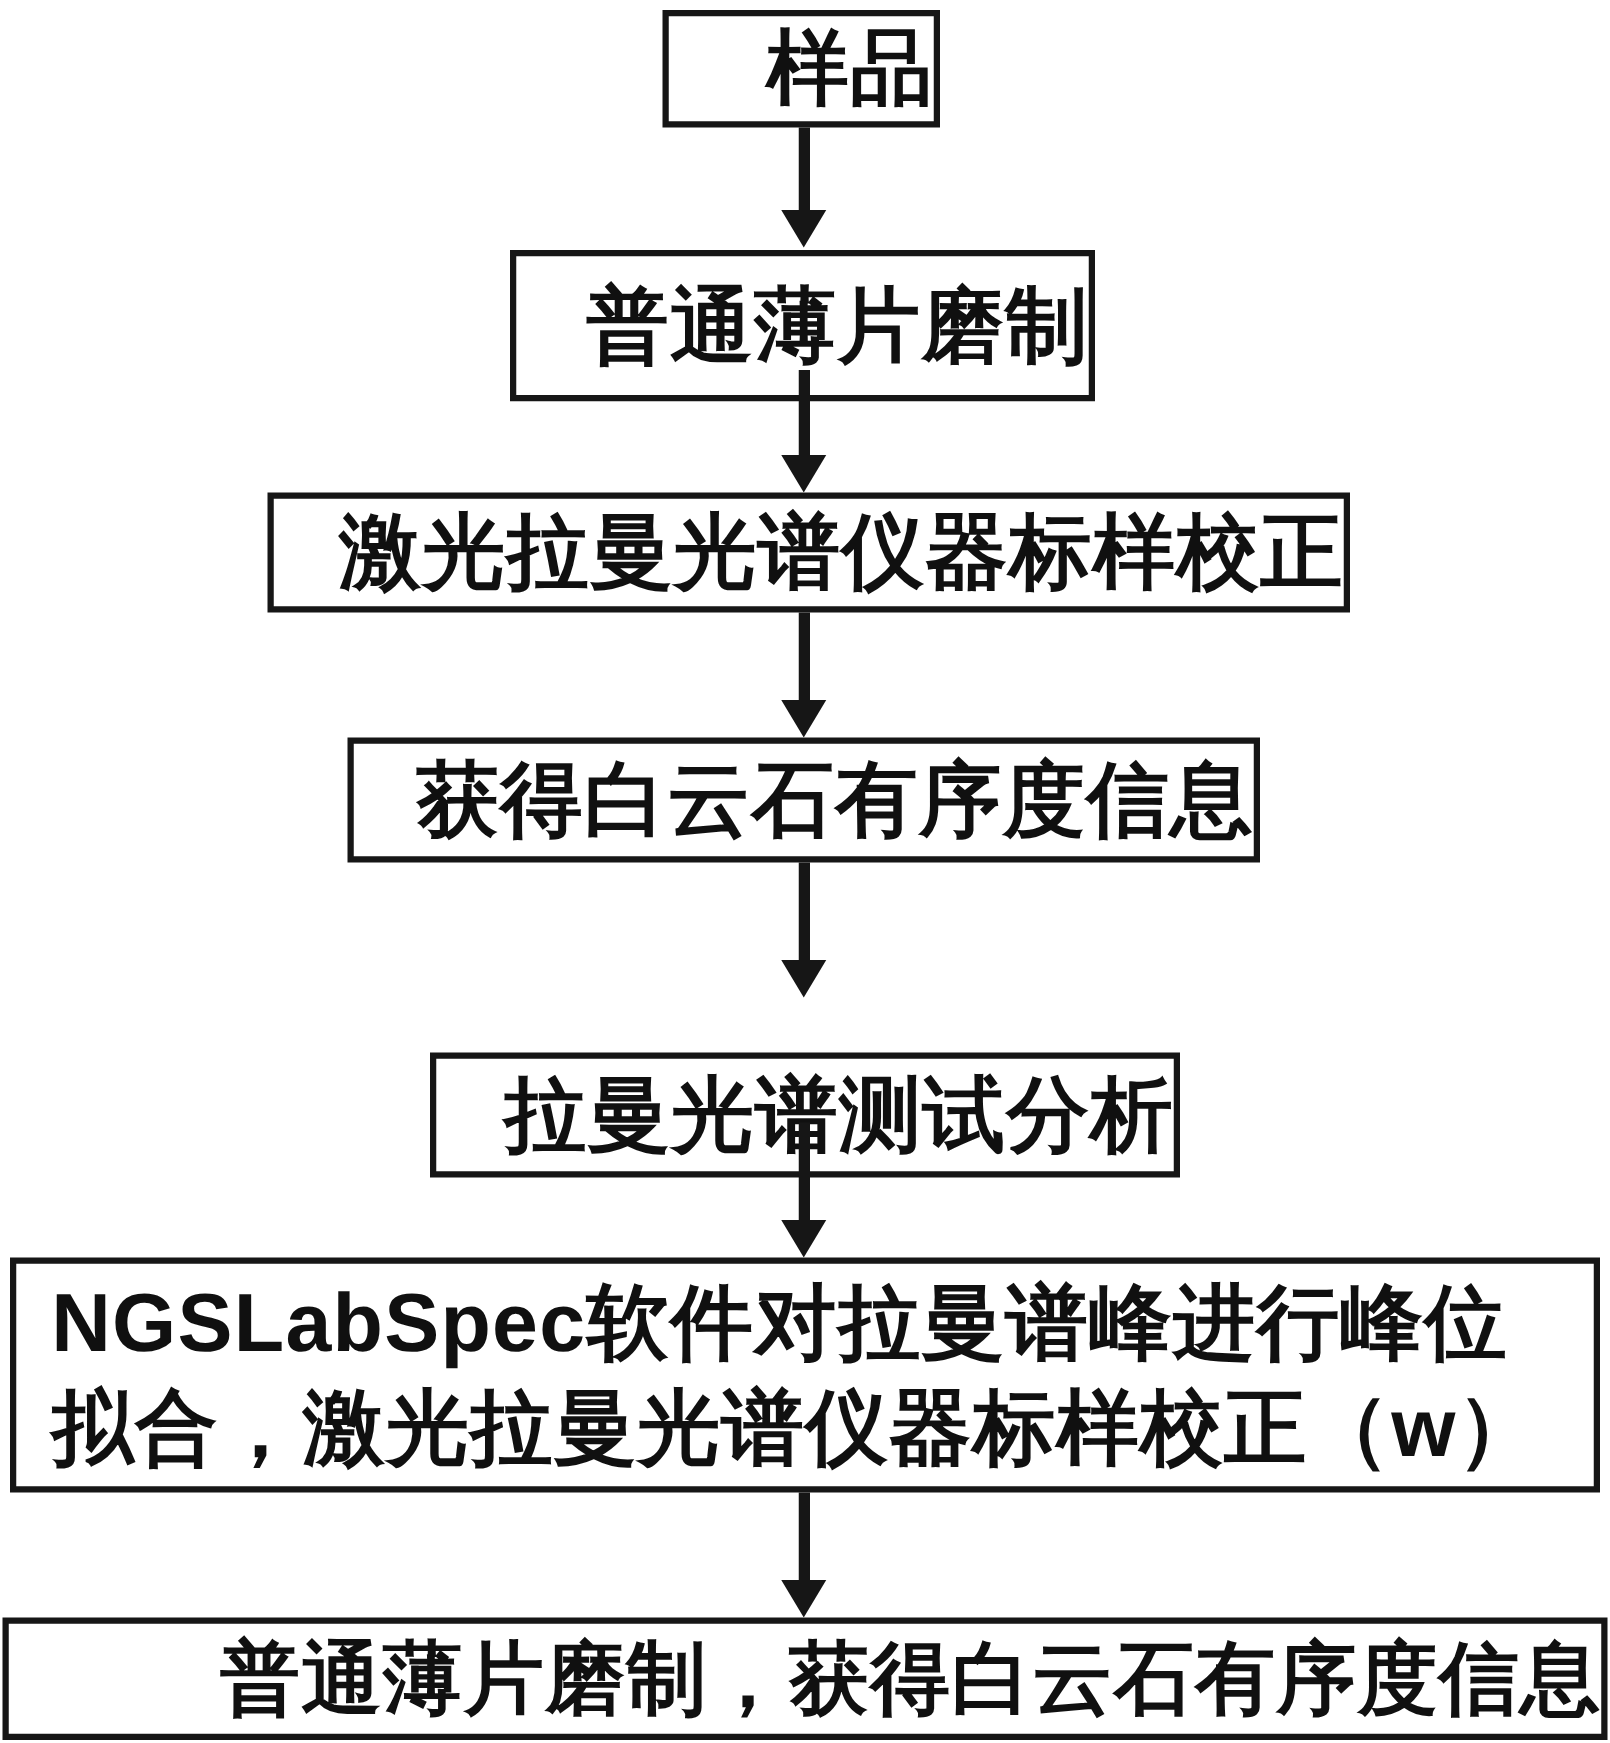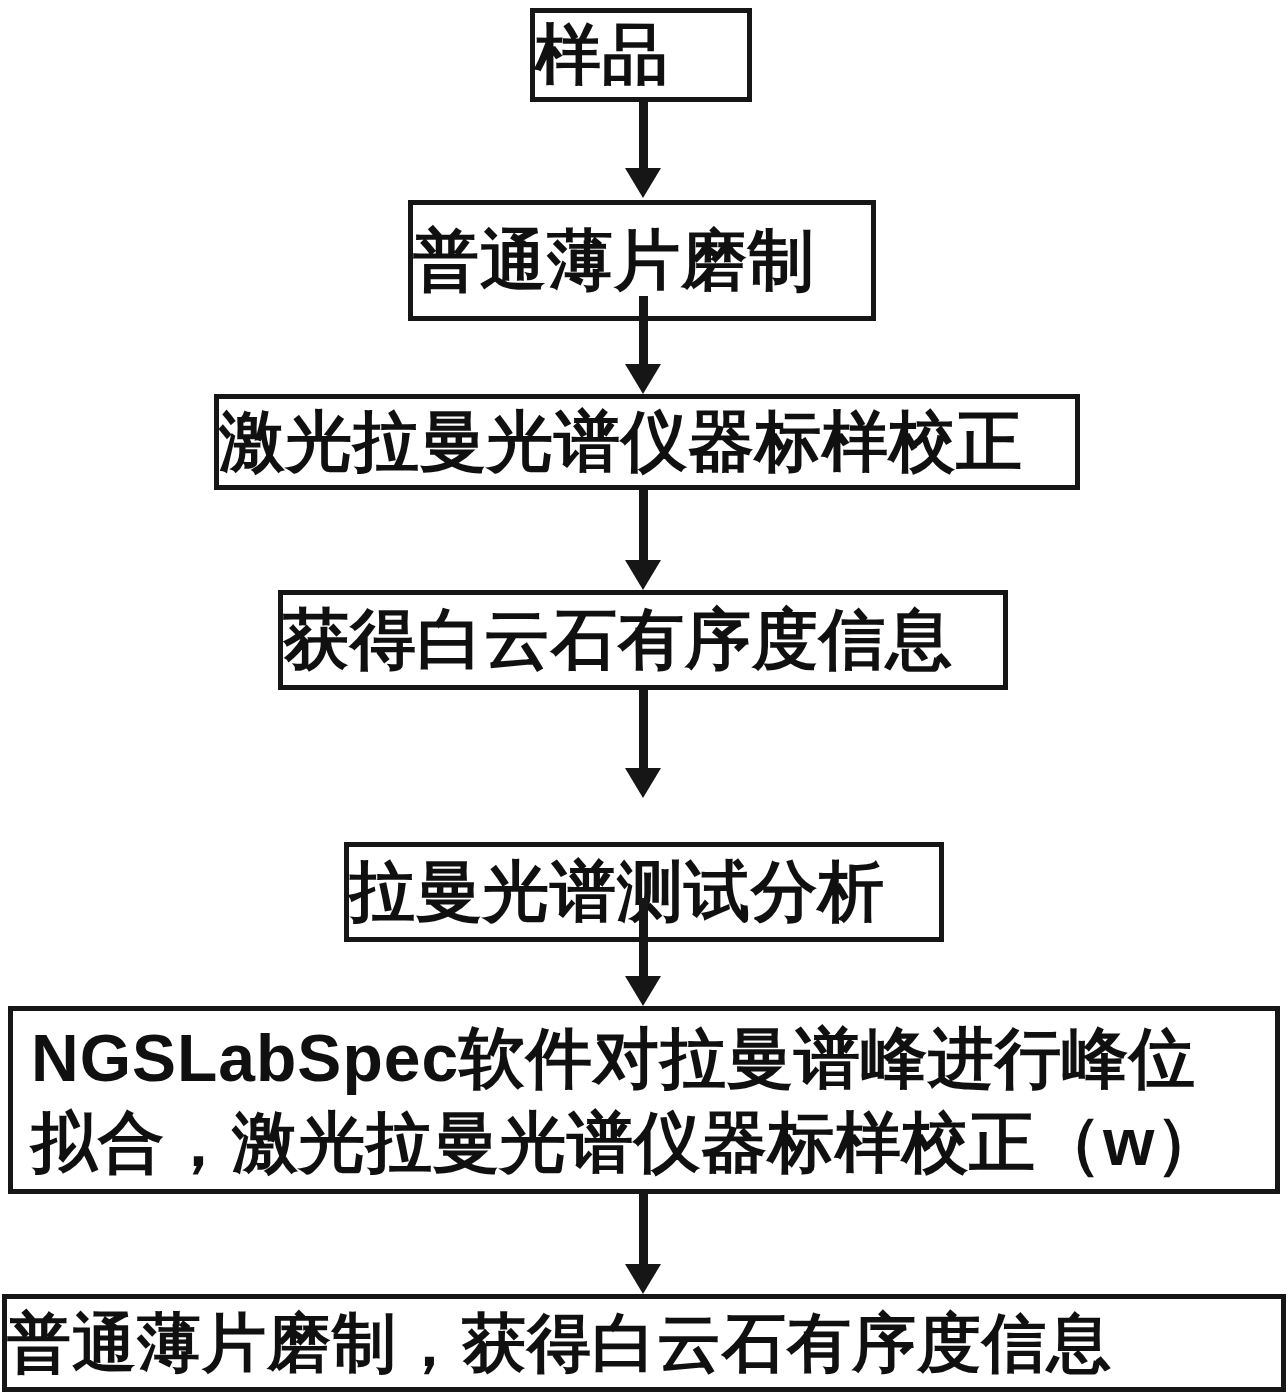--- a/index.html
+++ b/index.html
@@ -19,32 +19,32 @@
     inset: 0;
   }
   .node {
     position: absolute;
     box-sizing: border-box;
     background: #ffffff;
     border: 5px solid #161616;
     color: #101010;
     display: flex;
     align-items: center;
-    justify-content: flex-start;
+    justify-content: flex-end;
     font-size: 66px;
     font-weight: 600;
     line-height: 1.2;
     letter-spacing: 1px;
     white-space: nowrap;
   }
   .node.multiline {
     flex-direction: column;
     align-items: flex-start;
     justify-content: center;
-    padding: 6px 18px;
+    padding: 6px 28px;
     white-space: normal;
   }
   .node.multiline .line {
     display: block;
     line-height: 1.28;
   }
   .arrow {
     position: absolute;
     left: 625px;
     width: 36px;

